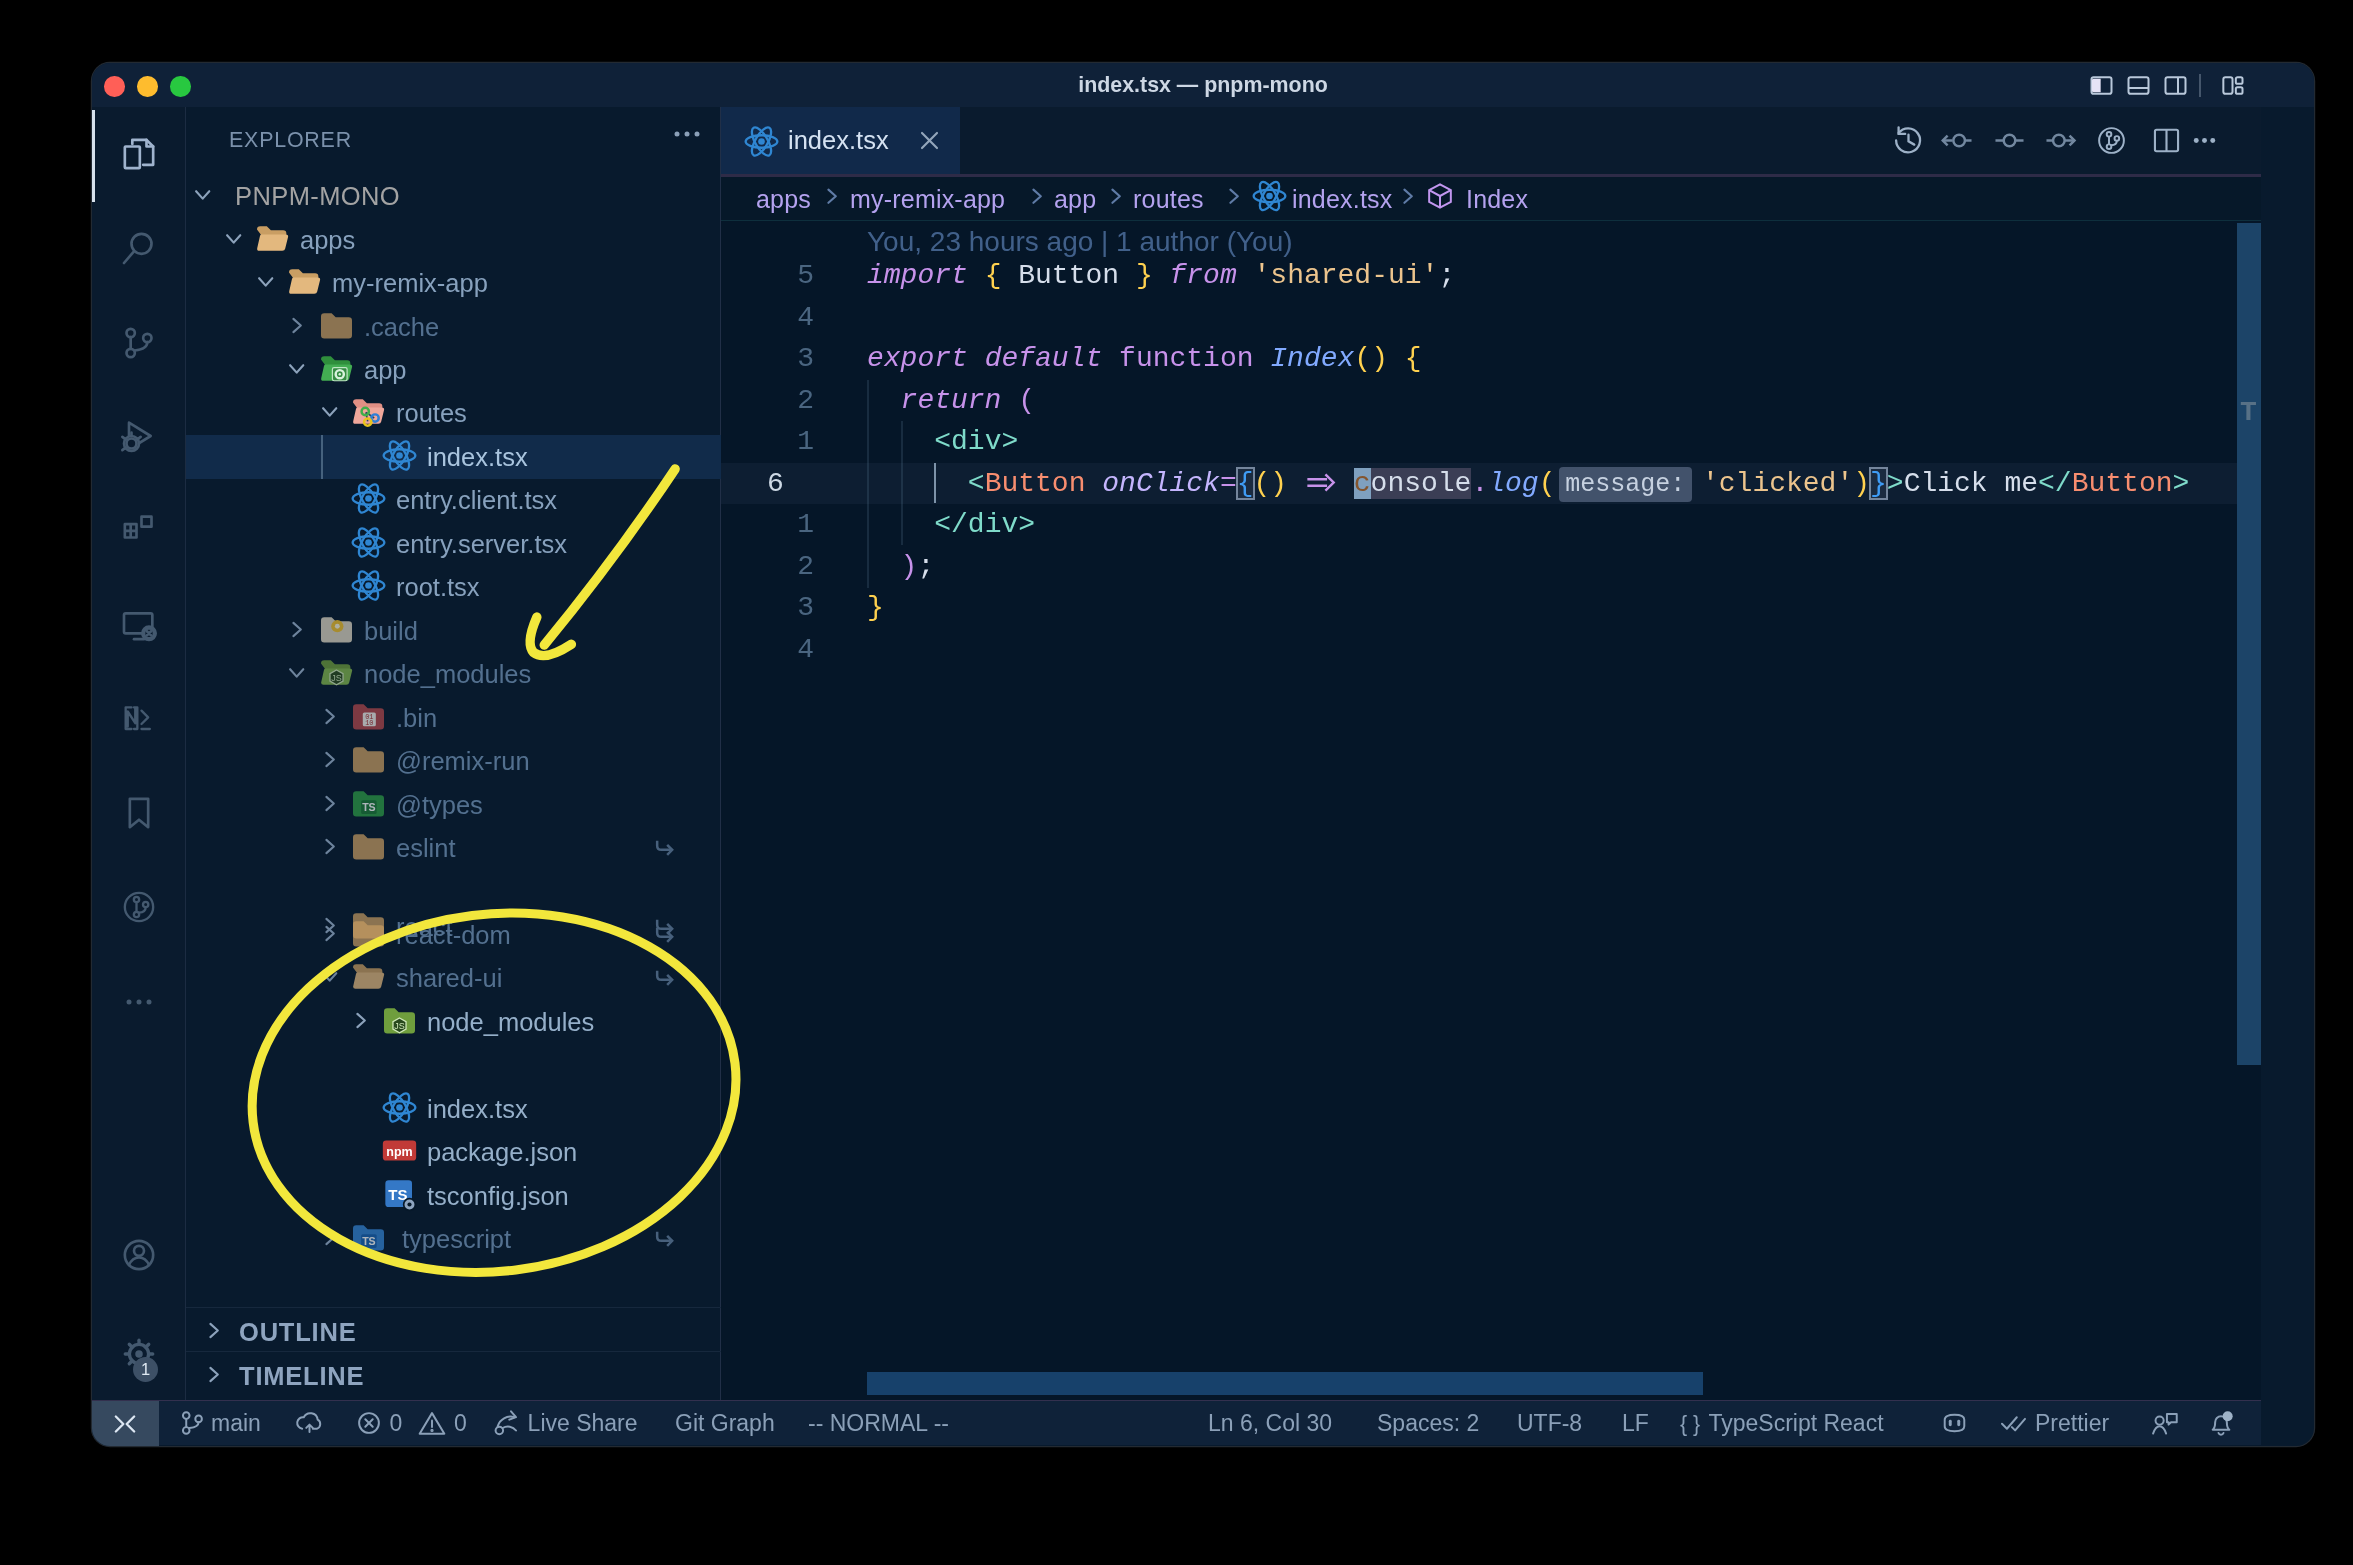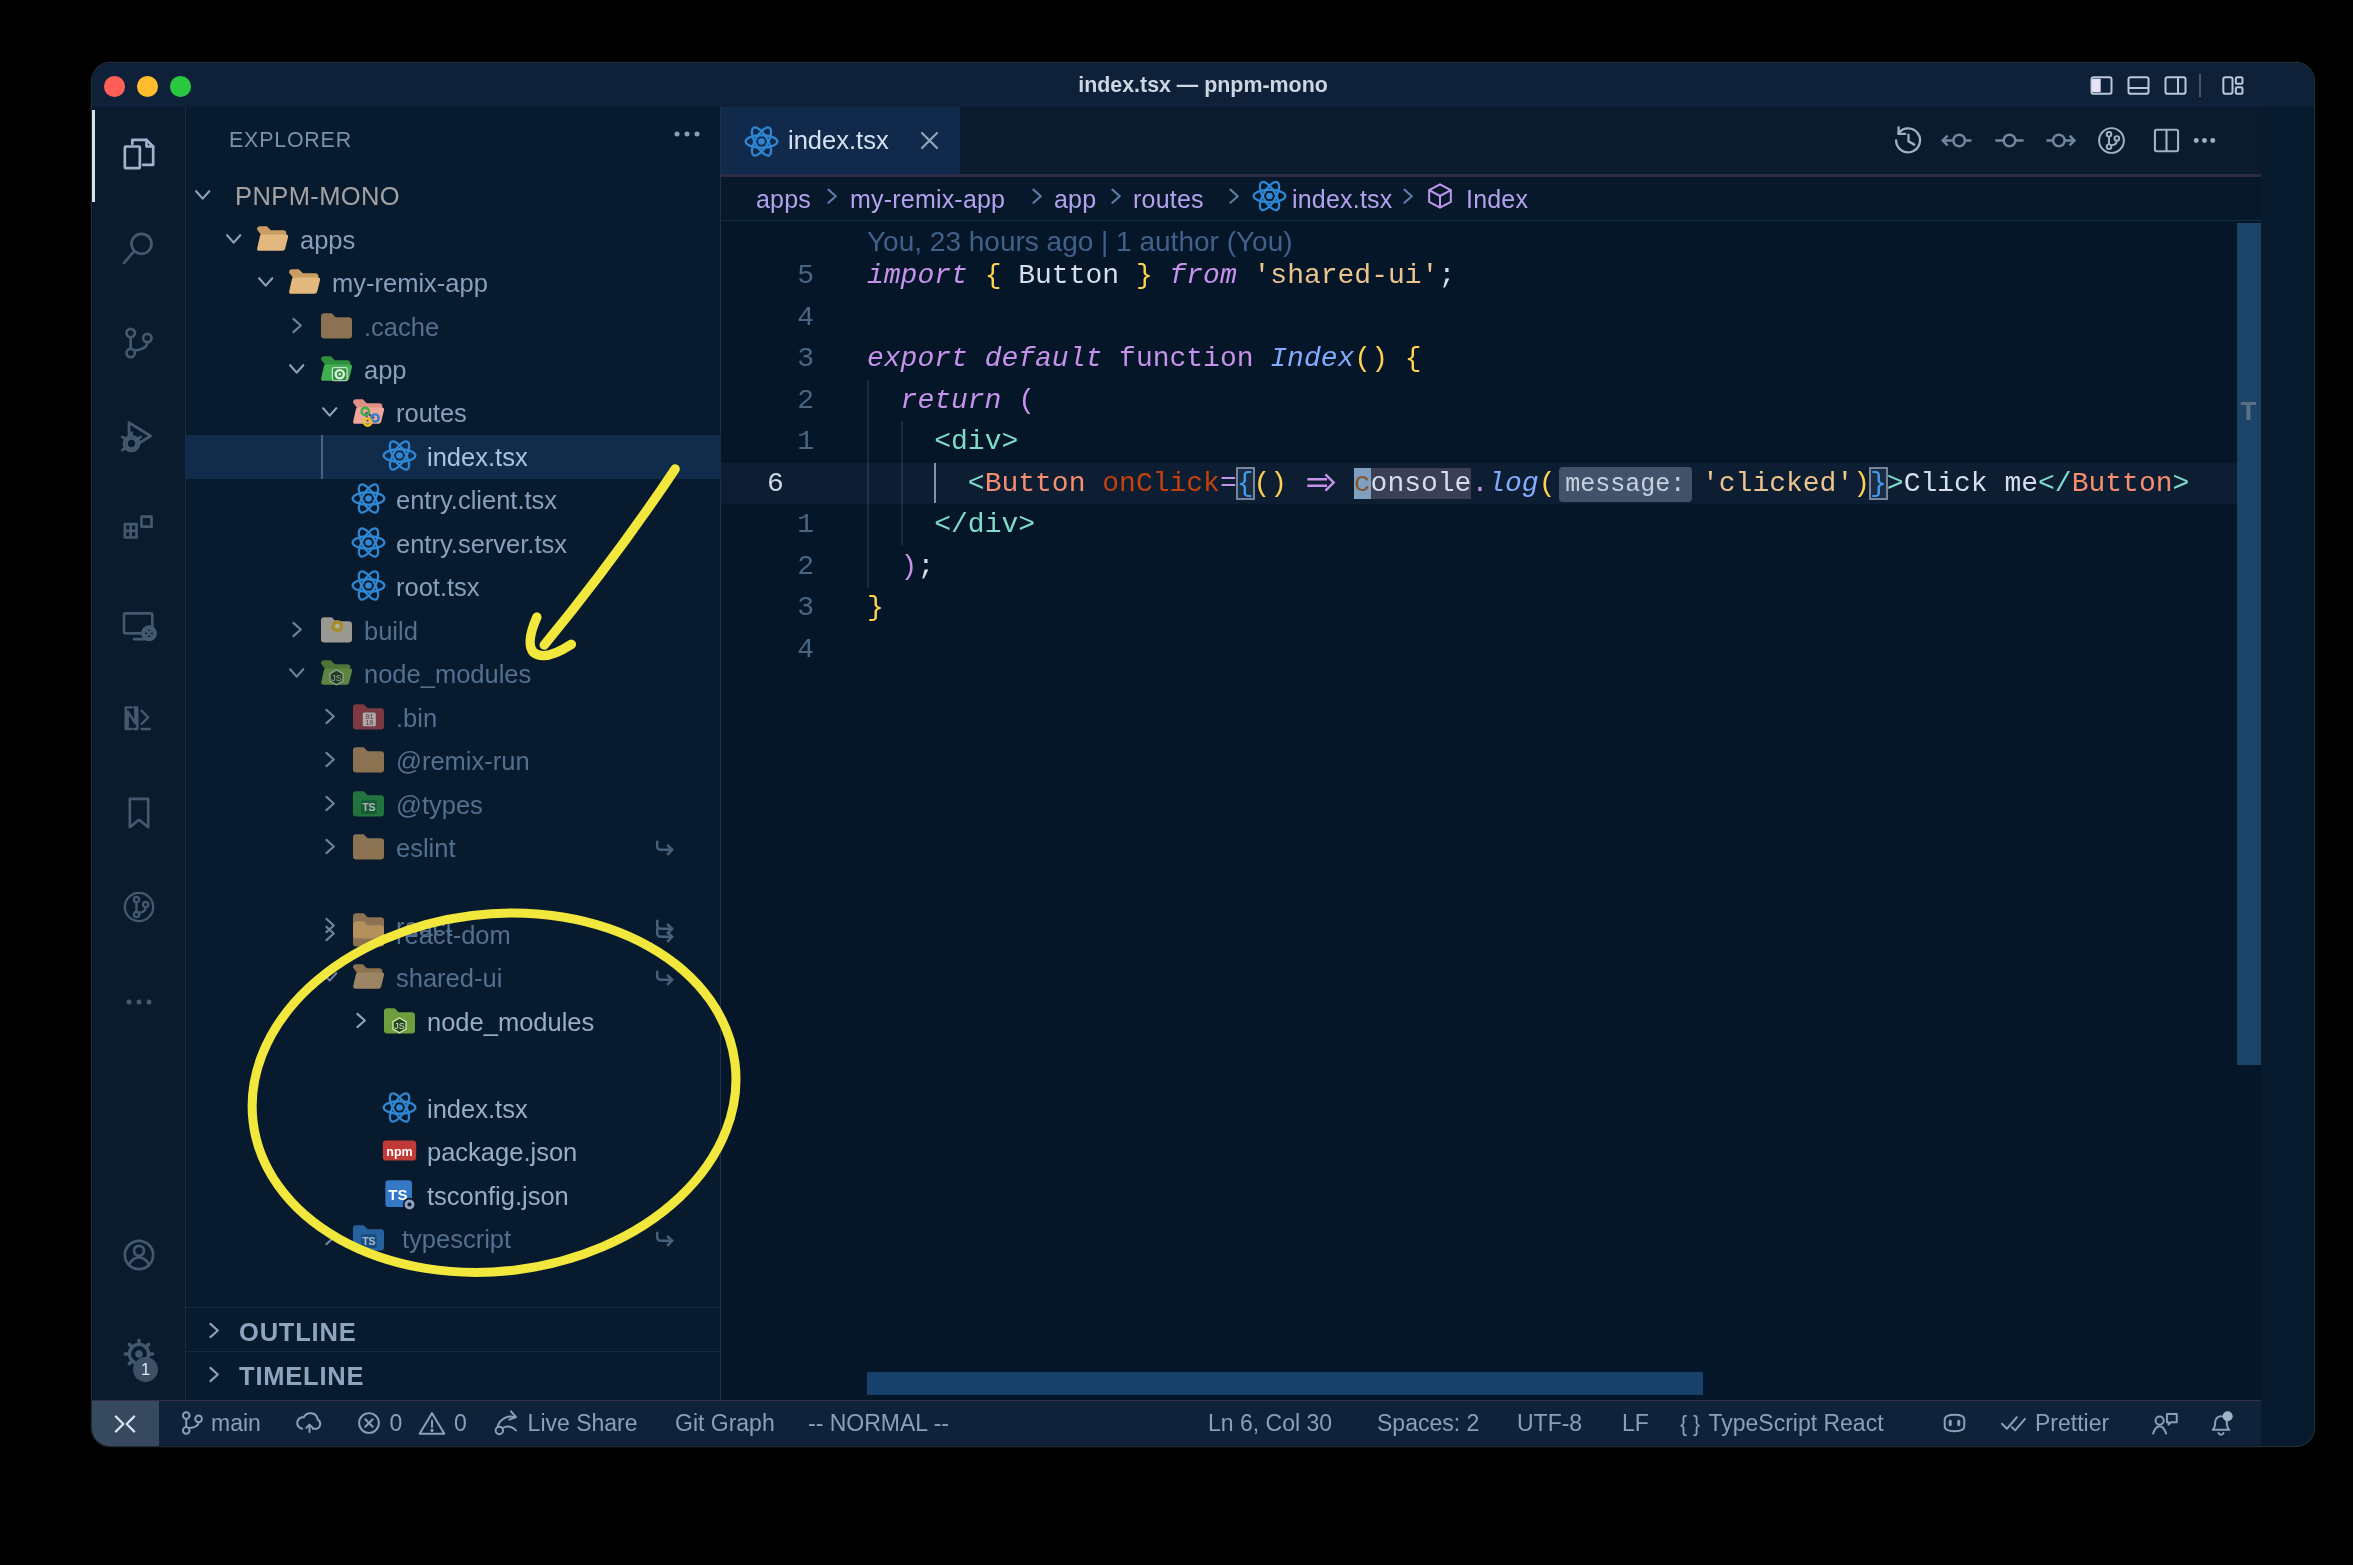--- a/index.html
+++ b/index.html
@@ -42,21 +42,21 @@
  font-size:28px;line-height:41px;color:#4a6580}
 .cline{position:absolute;left:146px;font-family:"Liberation Mono",monospace;font-size:28px;
  line-height:41px;white-space:pre;color:#d6deeb}
 .kw{color:#c792ea;font-style:italic}
 .kwu{color:#c792ea}
 .fn{color:#82aaff;font-style:italic}
 .gold{color:#ffd14f}
 .pink{color:#c792ea}
 .tag{color:#7fdbca}
 .comp{color:#f78d6f}
-.attr{color:#c2410c;}
+.attr{color:#c4b5fd;font-style:italic}
 .str{color:#ecc48d}
 .blame{position:absolute;left:146px;color:#41608a;font-size:28px;font-family:"Liberation Sans",sans-serif}
 .brk{outline:2.1px solid #74859c;outline-offset:-1.6px;background:rgba(110,130,155,.14);color:#3f9cf5}
 .inlay{display:inline-block;background:#42526b;color:#c6d1e0;border-radius:4.1px;
  font-size:25px;padding:0 6.6px;margin:0 10px 0 3.3px;line-height:35px;vertical-align:baseline}
 .cursor{background:#7fa0bf;color:#84552e}
 .whl{background:#3b3e55}
 
 #status{position:absolute;left:0;top:1337px;width:2169px;height:45px;background:#0f2239;
  border-top:1.6px solid #33304e;color:#8ba0b8;font-size:23px}

